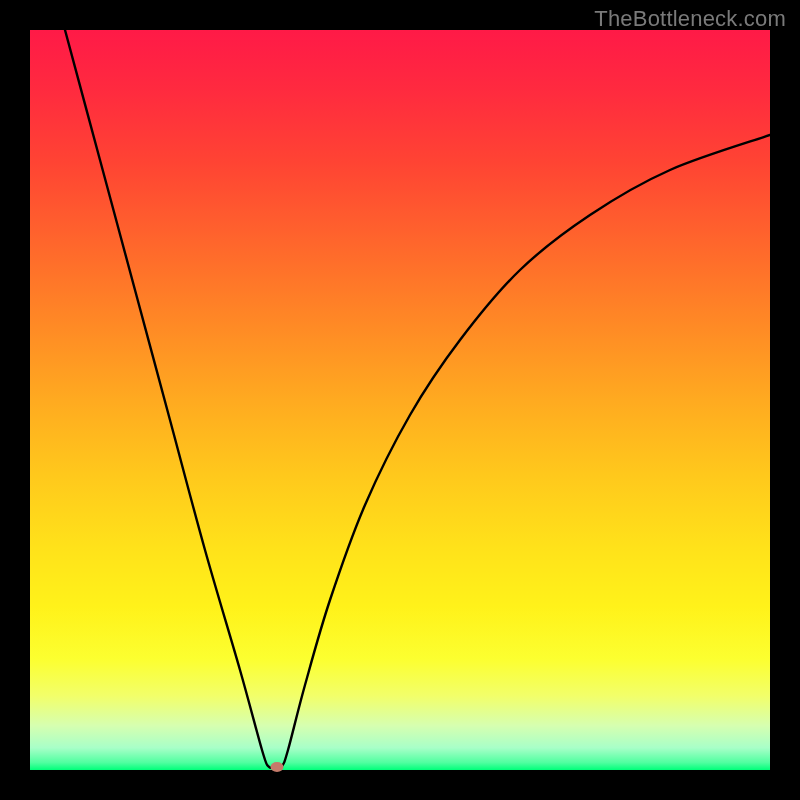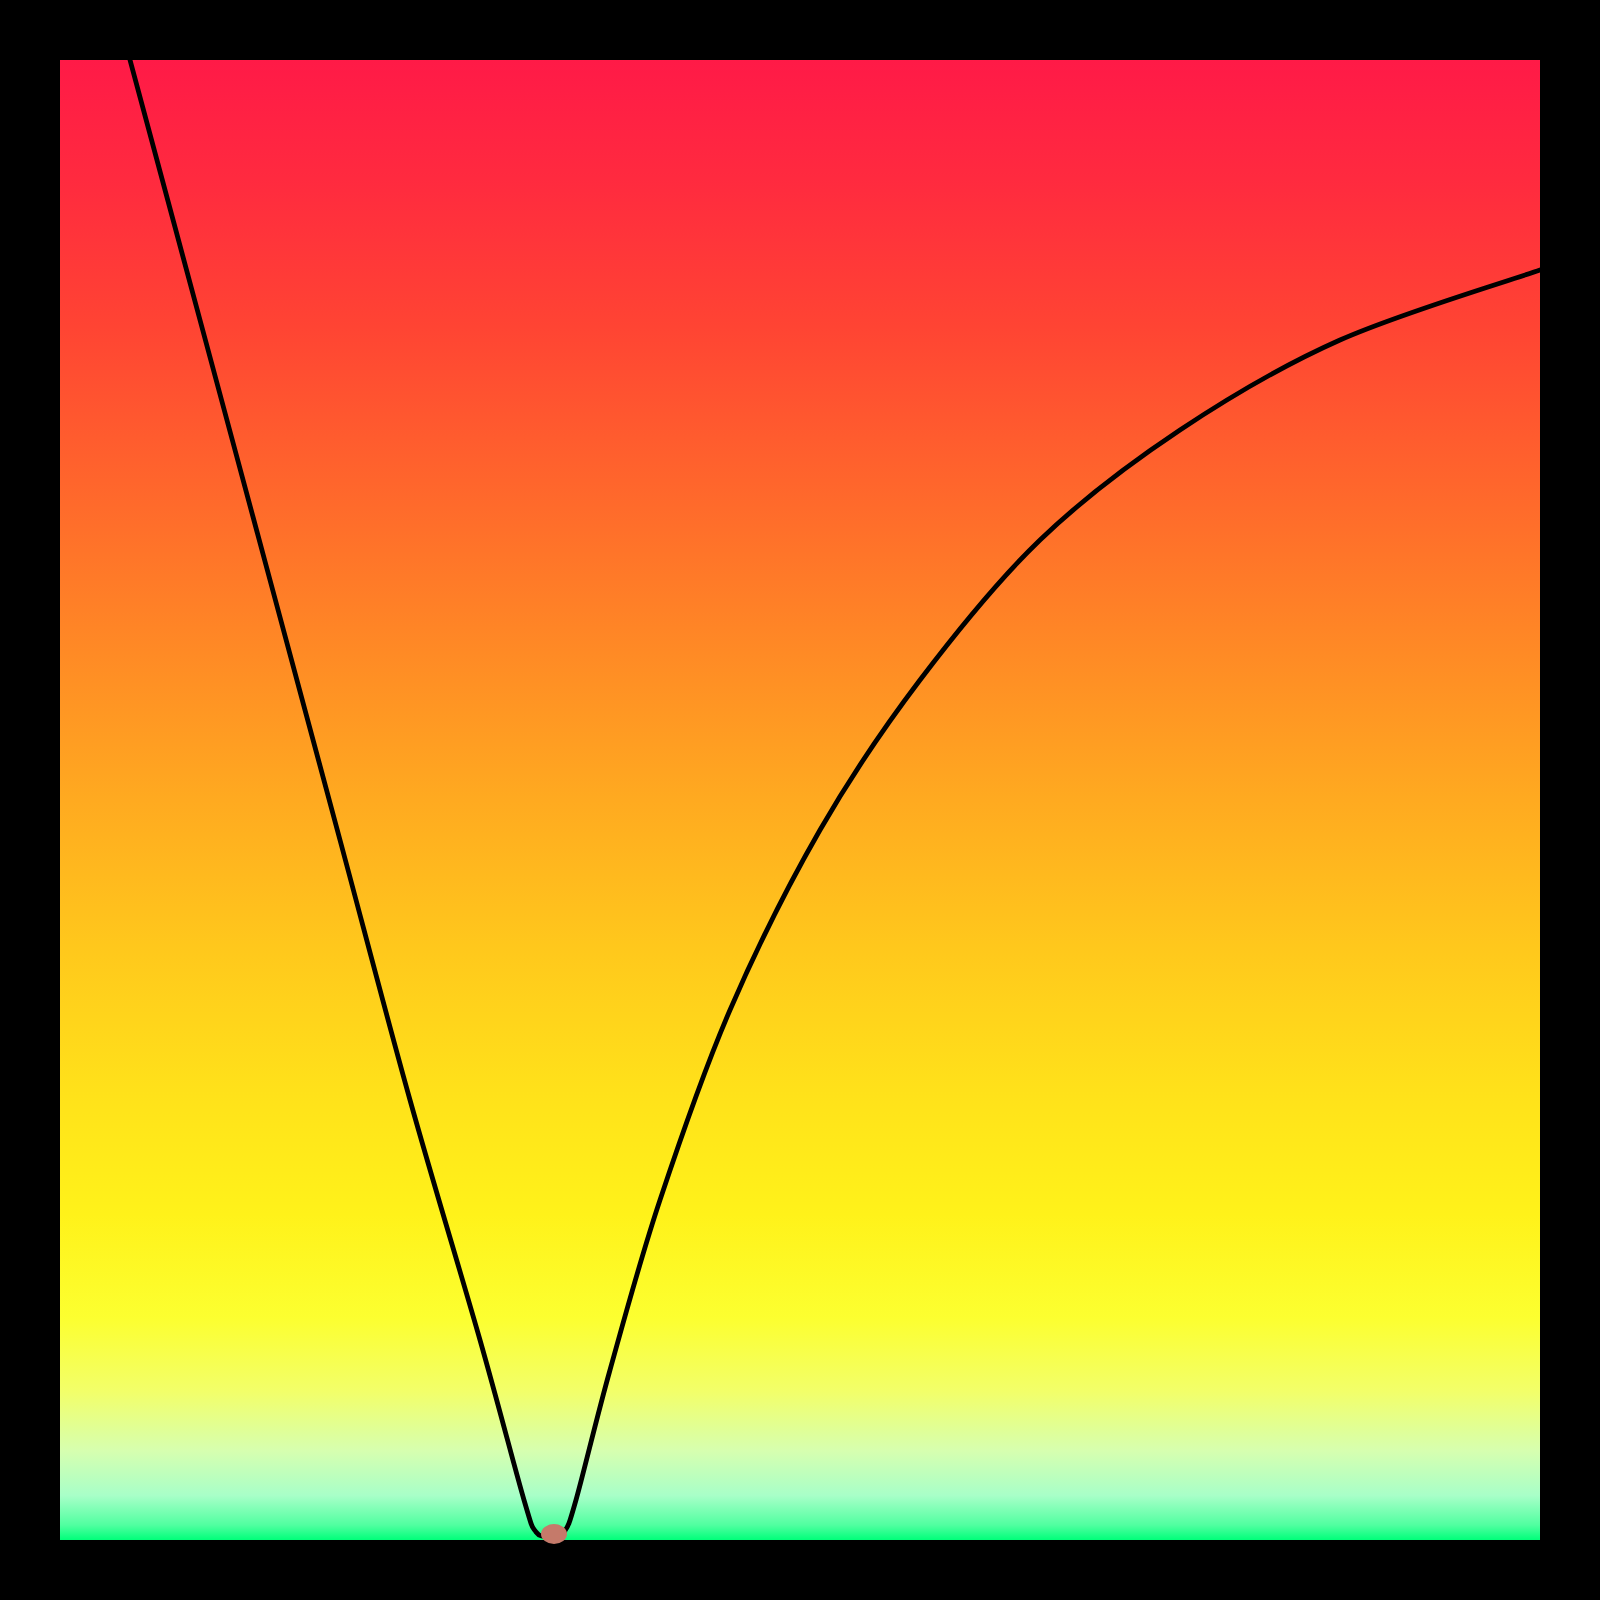--- a/index.html
+++ b/index.html
@@ -76,14 +76,15 @@
   <div class="plot">
 
     <svg class="curve" viewBox="0 0 740 740" preserveAspectRatio="none">
       <path id="curve-path" fill="none" stroke="#000" stroke-width="2.4" stroke-linecap="round" stroke-linejoin="round" d="M 35 0 C 40.833333333333336 21.666666666666668, 58.333333333333336 86.66666666666666, 70 130 C 81.66666666666667 173.33333333333334, 93.33333333333333 216.66666666666666, 105 260 C 116.66666666666667 303.3333333333333, 128.33333333333334 346.6666666666667, 140 390 C 151.66666666666666 433.3333333333333, 163.33333333333334 478.3333333333333, 175 520 C 186.66666666666666 561.6666666666666, 200.5 606.6666666666666, 210 640 C 219.5 673.3333333333334, 227.33333333333334 704, 232 720 C 236.66666666666666 736, 235.83333333333334 733, 238 736 C 240.16666666666666 739, 242.66666666666666 738, 245 738 C 247.33333333333334 738, 249.83333333333334 739, 252 736 C 254.16666666666666 733, 254.16666666666666 733.5, 258 720 C 261.8333333333333 706.5, 268 680, 275 655 C 282 630, 290 600, 300 570 C 310 540, 321.6666666666667 505.8333333333333, 335 475 C 348.3333333333333 444.1666666666667, 364.1666666666667 412.5, 380 385 C 395.8333333333333 357.5, 411.6666666666667 334.1666666666667, 430 310 C 448.3333333333333 285.8333333333333, 468.3333333333333 260.8333333333333, 490 240 C 511.6666666666667 219.16666666666666, 535 201.66666666666666, 560 185 C 585 168.33333333333334, 610 153.33333333333334, 640 140 C 670 126.66666666666667, 723.3333333333334 110.83333333333333, 740 105"></path>
     </svg>
 
     <div class="marker" id="marker" style="left: 247px; top: 737px;"></div>
 
   </div>
 
+  <div class="watermark">TheBottleneck.com</div>
 
 </div>
 
 </body></html>

